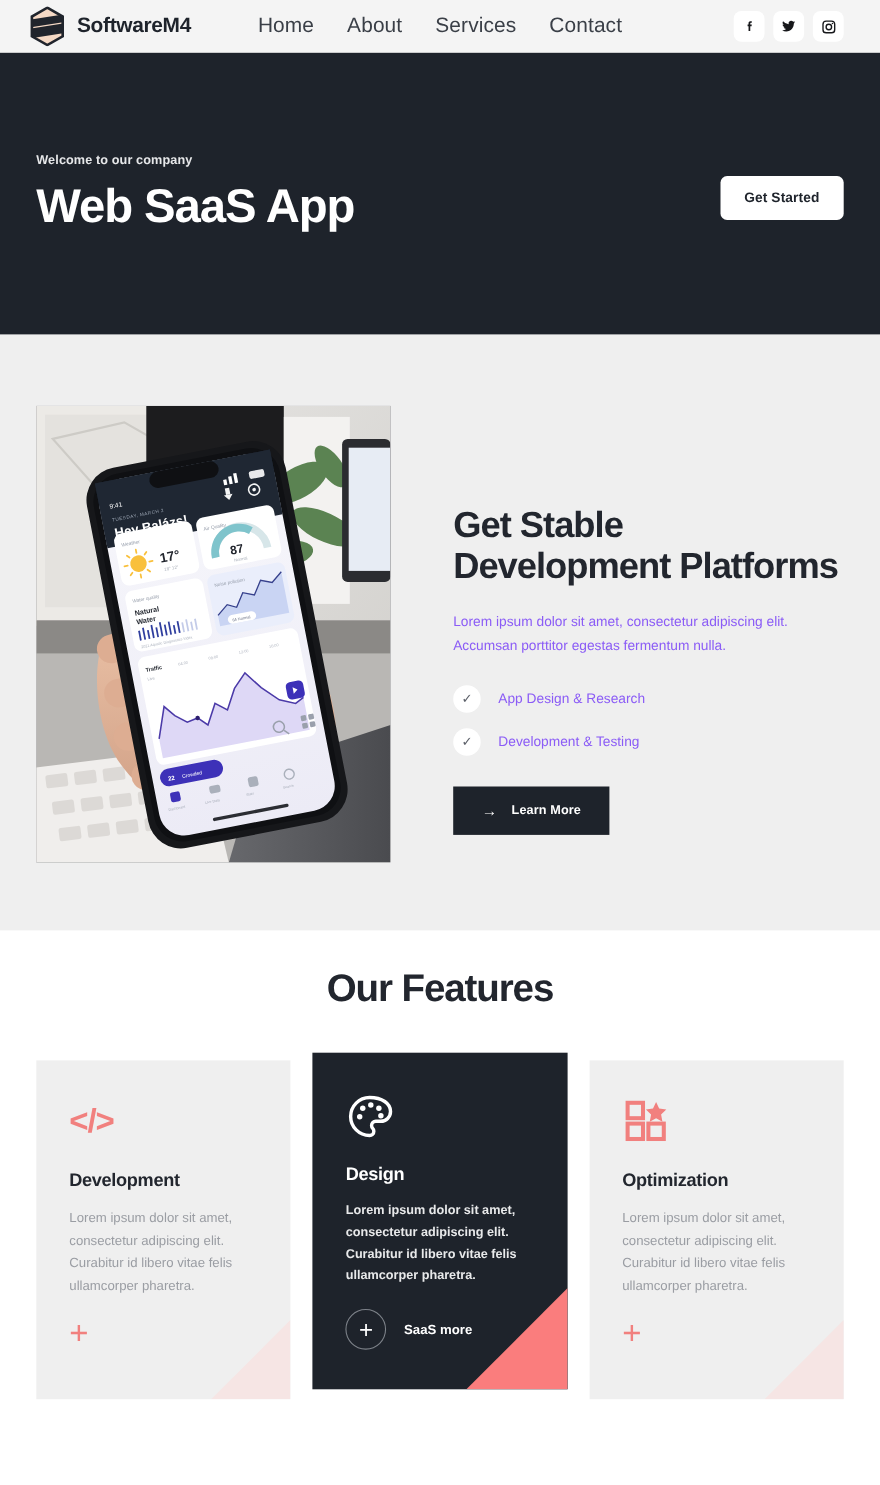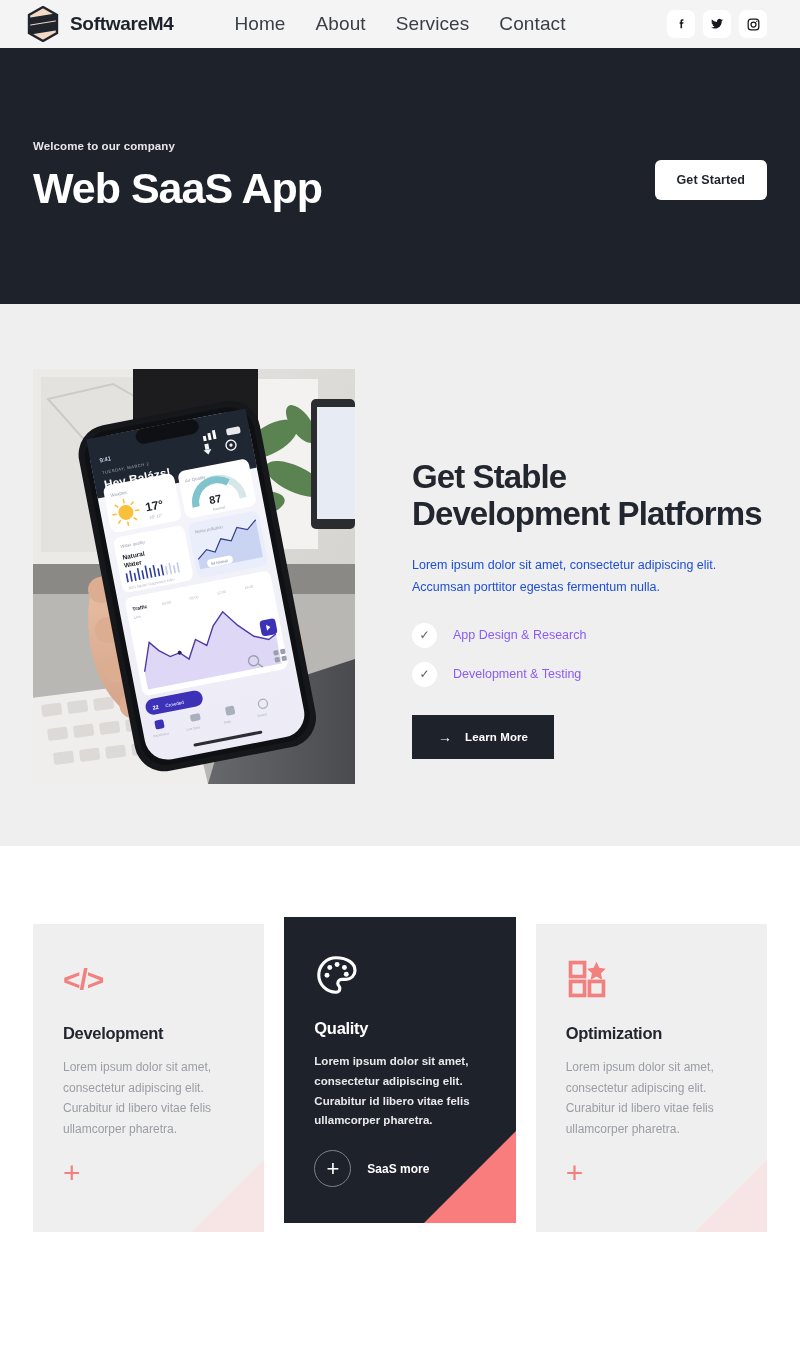--- a/index.html
+++ b/index.html
@@ -74,21 +74,21 @@
   }
   .about-photo .photo-canvas { position:absolute; inset:0; }
 
   .about-copy { flex:1; padding-top:42px; }
   .about-title {
     font-size:33px; font-weight:bold; line-height:1.12; letter-spacing:-0.9px;
     color:#22262e;
     margin-top:48px;
   }
   .about-desc {
-    margin-top:22px; font-size:12.5px; line-height:1.75; color:#1d4ed8;
+    margin-top:22px; font-size:12.5px; line-height:1.75; color:#8b5cf6;
     max-width:310px;
   }
   .check-list { margin-top:24px; display:flex; flex-direction:column; gap:14px; }
   .check-item { display:flex; align-items:center; gap:16px; }
   .check-circle {
     width:25px; height:25px; border-radius:50%; background:#ffffff; flex:none;
     display:flex; align-items:center; justify-content:center;
     font-size:12px; color:#5c6069;
   }
   .check-label { font-size:12.5px; color:#8b5cf6; }
@@ -442,20 +442,21 @@
     </ul>
 
     <button class="learn-btn">
       <span class="arrow">→</span>
       <span>Learn More</span>
     </button>
   </div>
 </section>
 
 <section class="features">
+  <h2 class="features-title">Our Features</h2>
 
   <div class="cards">
 
     <article class="card light">
       <div class="card-corner"></div>
       <div class="card-icon code-icon">&lt;/&gt;</div>
       <h3 class="card-title">Development</h3>
       <p class="card-text">Lorem ipsum dolor sit amet, consectetur adipiscing elit. Curabitur id libero vitae felis ullamcorper pharetra.</p>
       <div class="card-plus">+</div>
     </article>
@@ -465,21 +466,21 @@
       <div class="card-icon">
         <svg width="44" height="44" viewBox="0 0 24 24" fill="none">
           <path d="M12 2.6c-5.2 0-9.4 4.2-9.4 9.4s4.2 9.4 9.4 9.4c1.2 0 2.1-.9 2.1-2.1 0-.55-.22-1.05-.57-1.42-.34-.37-.55-.86-.55-1.4 0-1.16.94-2.1 2.1-2.1h2.47c2.67 0 4.83-2.16 4.83-4.83 0-4.02-4.2-6.95-10.38-6.95z" stroke="#ffffff" stroke-width="1.7" stroke-linejoin="round"></path>
           <circle cx="7.1" cy="12.1" r="1.35" fill="#ffffff"></circle>
           <circle cx="8.6" cy="7.9" r="1.35" fill="#ffffff"></circle>
           <circle cx="12.6" cy="6.3" r="1.35" fill="#ffffff"></circle>
           <circle cx="16.6" cy="7.9" r="1.35" fill="#ffffff"></circle>
           <circle cx="17.6" cy="11.6" r="1.35" fill="#ffffff"></circle>
         </svg>
       </div>
-      <h3 class="card-title">Quality</h3>
+      <h3 class="card-title">Design</h3>
       <p class="card-text">Lorem ipsum dolor sit amet, consectetur adipiscing elit. Curabitur id libero vitae felis ullamcorper pharetra.</p>
       <div class="read-more">
         <span class="read-more-circle">+</span>
         <span class="read-more-label">SaaS more</span>
       </div>
     </article>
 
     <article class="card light">
       <div class="card-corner"></div>
       <div class="card-icon">

